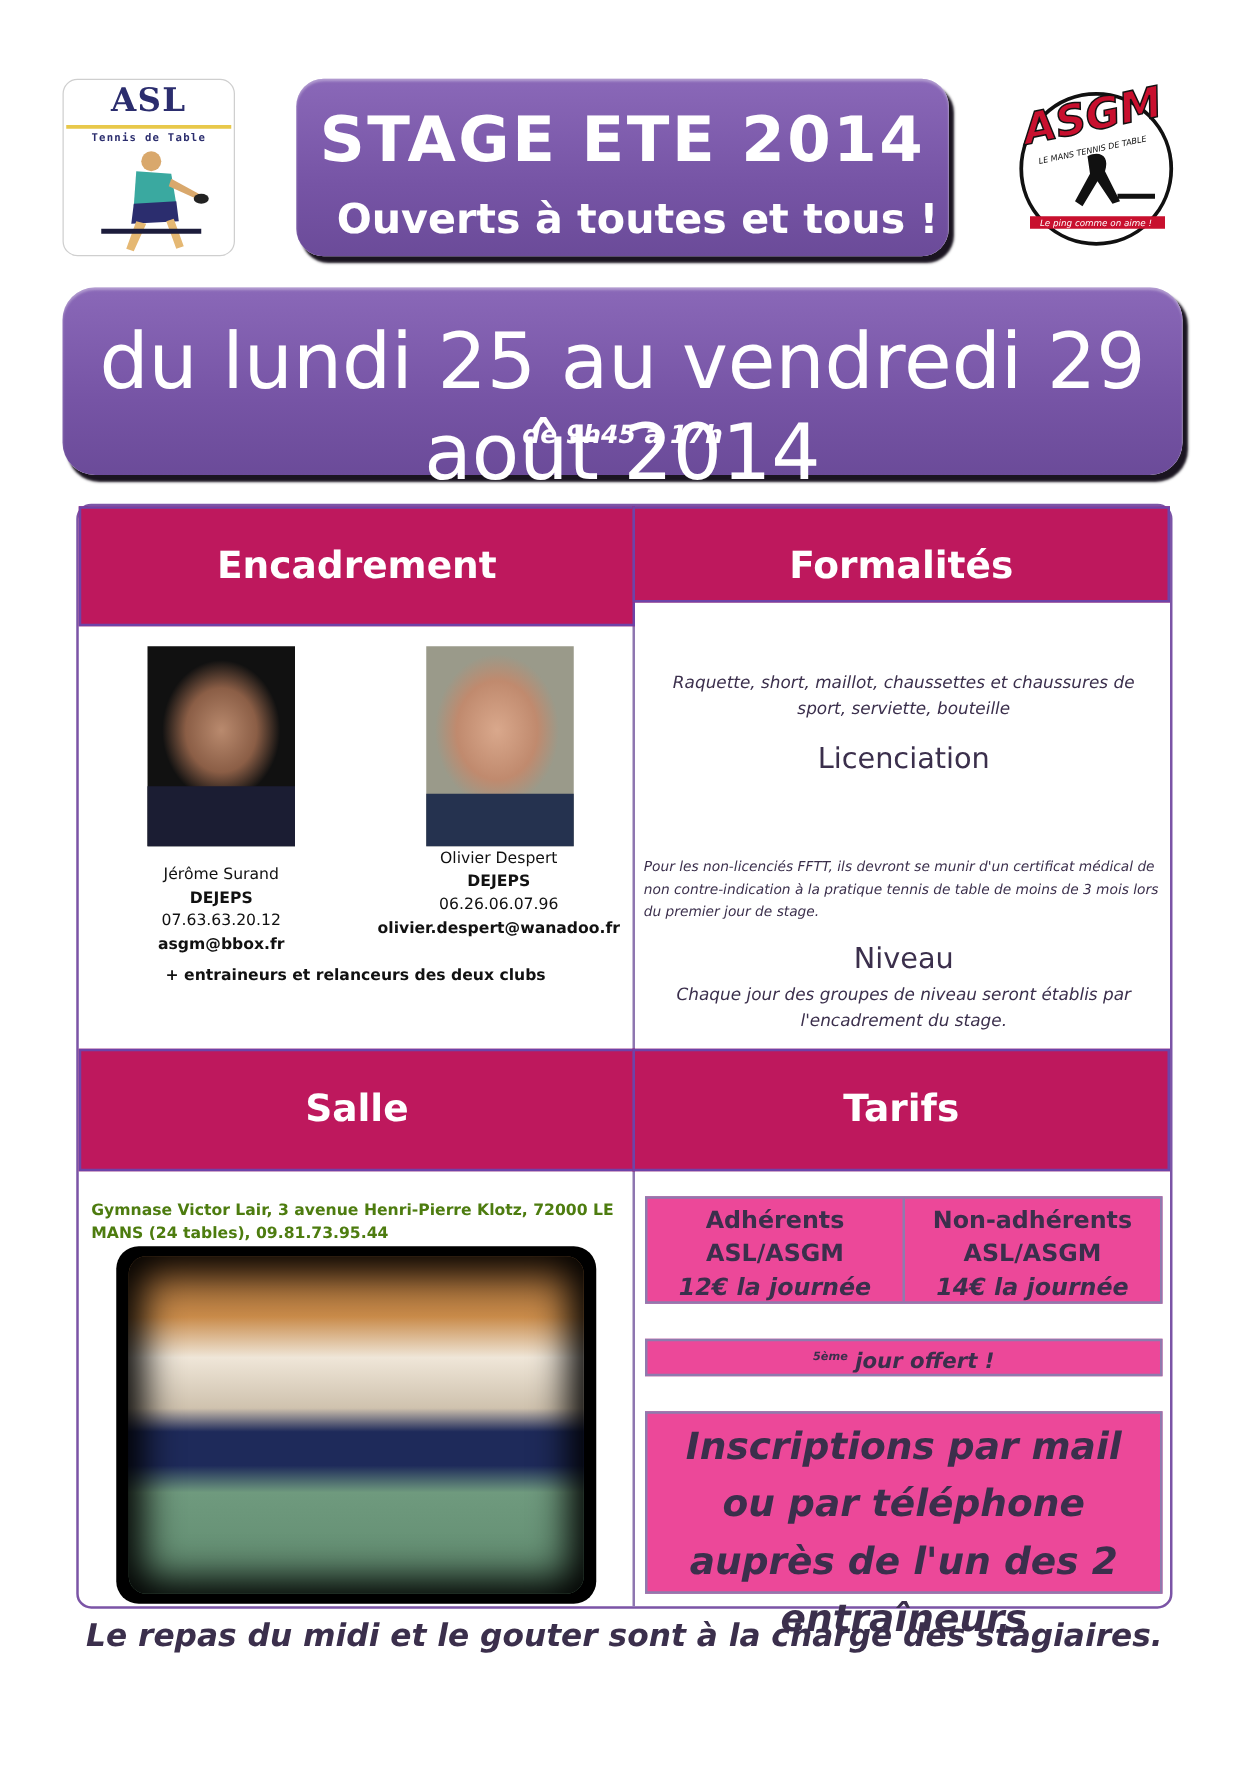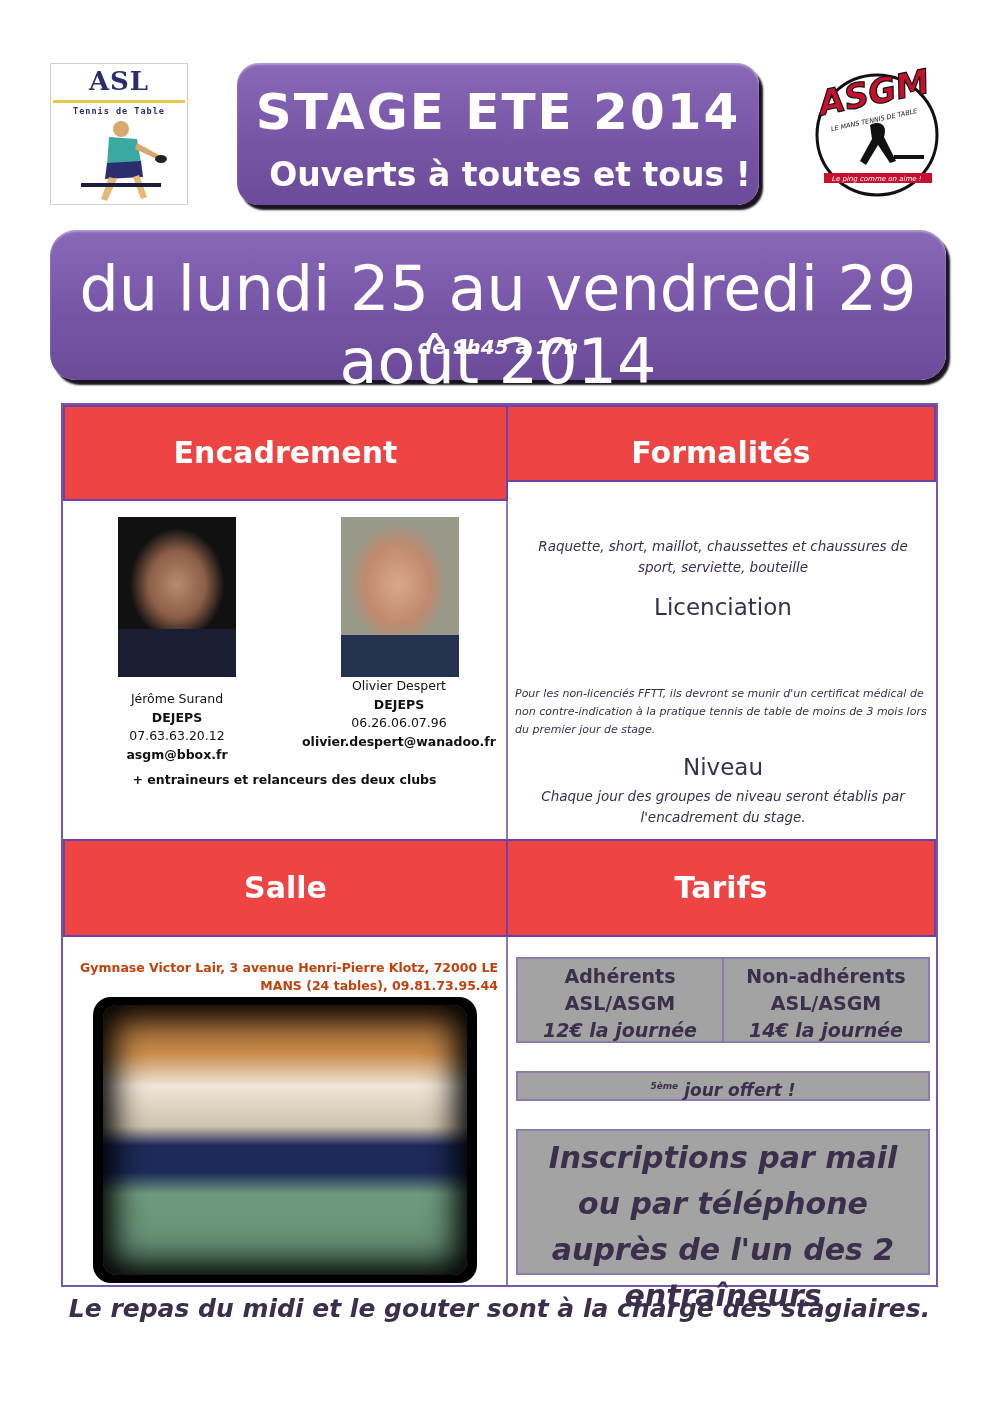--- a/index.html
+++ b/index.html
@@ -1,18 +1,18 @@
 <!DOCTYPE html>
 <html><head>
 <meta charset="utf-8">
 <style>
   html, body { margin: 0; padding: 0; background: #ffffff; }
   body { width: 999px; height: 1414px; position: relative; overflow: hidden;
          font-family: "DejaVu Sans", sans-serif; color: #3b2f4c; }
-  .abs { position: absolute; }
+  .abs { position: absolute; border-radius: 12px; }
 
   
   .logo-asl { left: 50px; top: 63px; width: 138px; height: 142px; border: 1px solid #cfcfcf; background: #fff; box-sizing: border-box; }
   .logo-asl .asl-title { position: absolute; left: 0; right: 0; top: 2px; text-align: center;
        font-family: "DejaVu Serif", serif; font-weight: bold; font-size: 26px; color: #2b2d6e; letter-spacing: 1px; }
   .logo-asl .asl-bar { position: absolute; left: 2px; right: 2px; top: 36px; height: 3px; background: #e8c84a; }
   .logo-asl .asl-sub { position: absolute; left: 0; right: 0; top: 42px; text-align: center;
        font-family: "DejaVu Sans Mono", monospace; font-size: 8.5px; font-weight: bold; color: #2b2d6e; letter-spacing: 1px; }
   .logo-asl svg { position: absolute; left: 20px; top: 55px; }
 
@@ -26,40 +26,40 @@
   .banner-title .t1 { position: absolute; left: 0; right: 0; top: 20px; font-size: 50px; font-weight: bold; letter-spacing: 2px; }
   .banner-title .t2 { position: absolute; left: 0; right: 0; top: 92px; font-size: 33px; font-weight: bold; padding-left: 24px; }
 
   .banner-date { left: 50px; top: 230px; width: 896px; height: 150px; border-radius: 26px; }
   .banner-date .d1 { position: absolute; left: 0; right: 0; top: 22px; font-size: 62px; letter-spacing: 0px; }
   .banner-date .d2 { position: absolute; left: 0; right: 0; top: 105px; font-size: 20px; font-style: italic; font-weight: bold; }
 
   
   .grid { left: 61px; top: 403px; width: 877px; height: 884px; border: 2px solid #7b54a6; box-sizing: border-box; }
   .cell { position: absolute; box-sizing: border-box; }
-  .hdr { background: #ef4444; color: #fff; text-align: center; font-weight: bold; font-size: 30px;
+  .hdr { background: #be185d; color: #fff; text-align: center; font-weight: bold; font-size: 30px;
          border: 2px solid #6e43a8; }
   .vline { position: absolute; left: 443px; top: 0; width: 2px; height: 100%; background: #8e76b0; }
 
   
   .photo { position: absolute; width: 118px; height: 160px; }
   .trainer { position: absolute; text-align: center; font-size: 12.5px; line-height: 18.5px; color: #111; width: 220px; }
   .trainer .b { font-weight: bold; }
   .extra { position: absolute; left: 0; width: 443px; text-align: center; font-size: 12.5px; font-weight: bold; color: #111; }
 
   
   .f-h { position: absolute; left: 445px; width: 430px; text-align: center; font-size: 23px; color: #3b2f4c; }
   .f-p { position: absolute; left: 458px; width: 404px; text-align: center; font-style: italic; font-size: 13.5px; line-height: 21px; color: #3b2f4c; }
   .f-small { position: absolute; left: 452px; width: 420px; text-align: left; font-style: italic; font-size: 11px; line-height: 18px; color: #3b2f4c; }
 
   
-  .addr { position: absolute; left: 10px; width: 425px; text-align: right; font-size: 12.5px; font-weight: bold; line-height: 18px; color: #c2410c; }
+  .addr { position: absolute; left: 10px; width: 425px; text-align: left; font-size: 12.5px; font-weight: bold; line-height: 18px; color: #4d7c0f; }
 
   
-  .tbox { position: absolute; background: #a3a3a3; border: 2px solid #8f7aae; box-sizing: border-box; color: #3b2f4c; text-align: center; font-weight: bold; }
+  .tbox { position: absolute; background: #ec4899; border: 2px solid #8f7aae; box-sizing: border-box; color: #3b2f4c; text-align: center; font-weight: bold; }
   .tcol { position: absolute; top: 0; height: 100%; text-align: center; font-size: 19px; line-height: 27px; padding-top: 4px; box-sizing: border-box; }
   .tcol .it { font-style: italic; }
 
   .footer { left: 0; width: 999px; top: 1294px; text-align: center; font-size: 25px; font-style: italic; font-weight: bold; color: #3b2f4c; }
 </style>
 </head>
 <body>
 
 <div class="abs logo-asl">
   <div class="asl-title">ASL</div>

